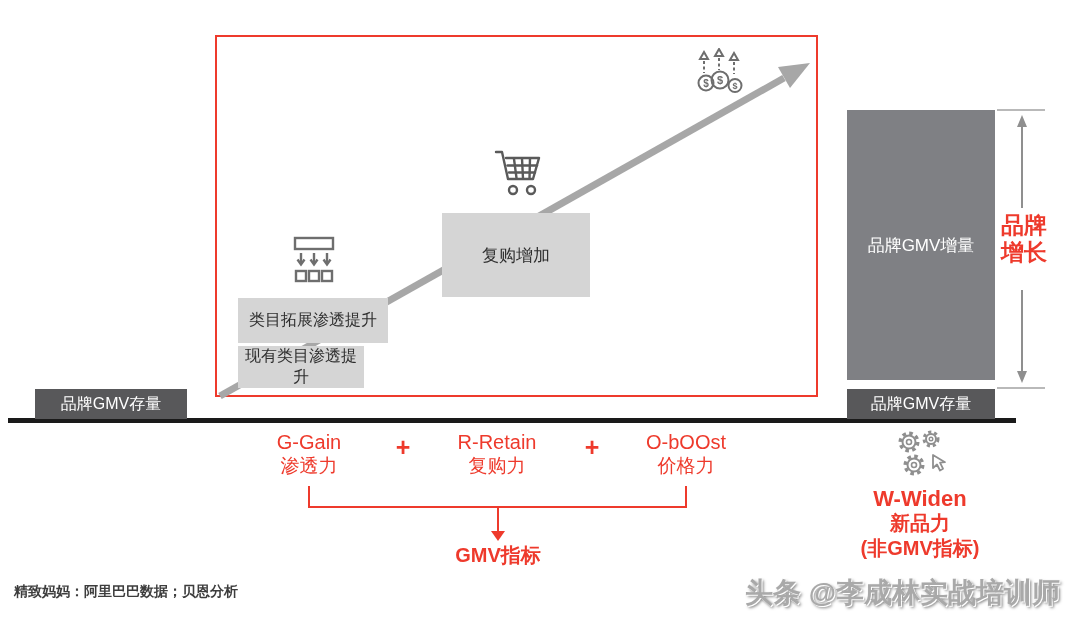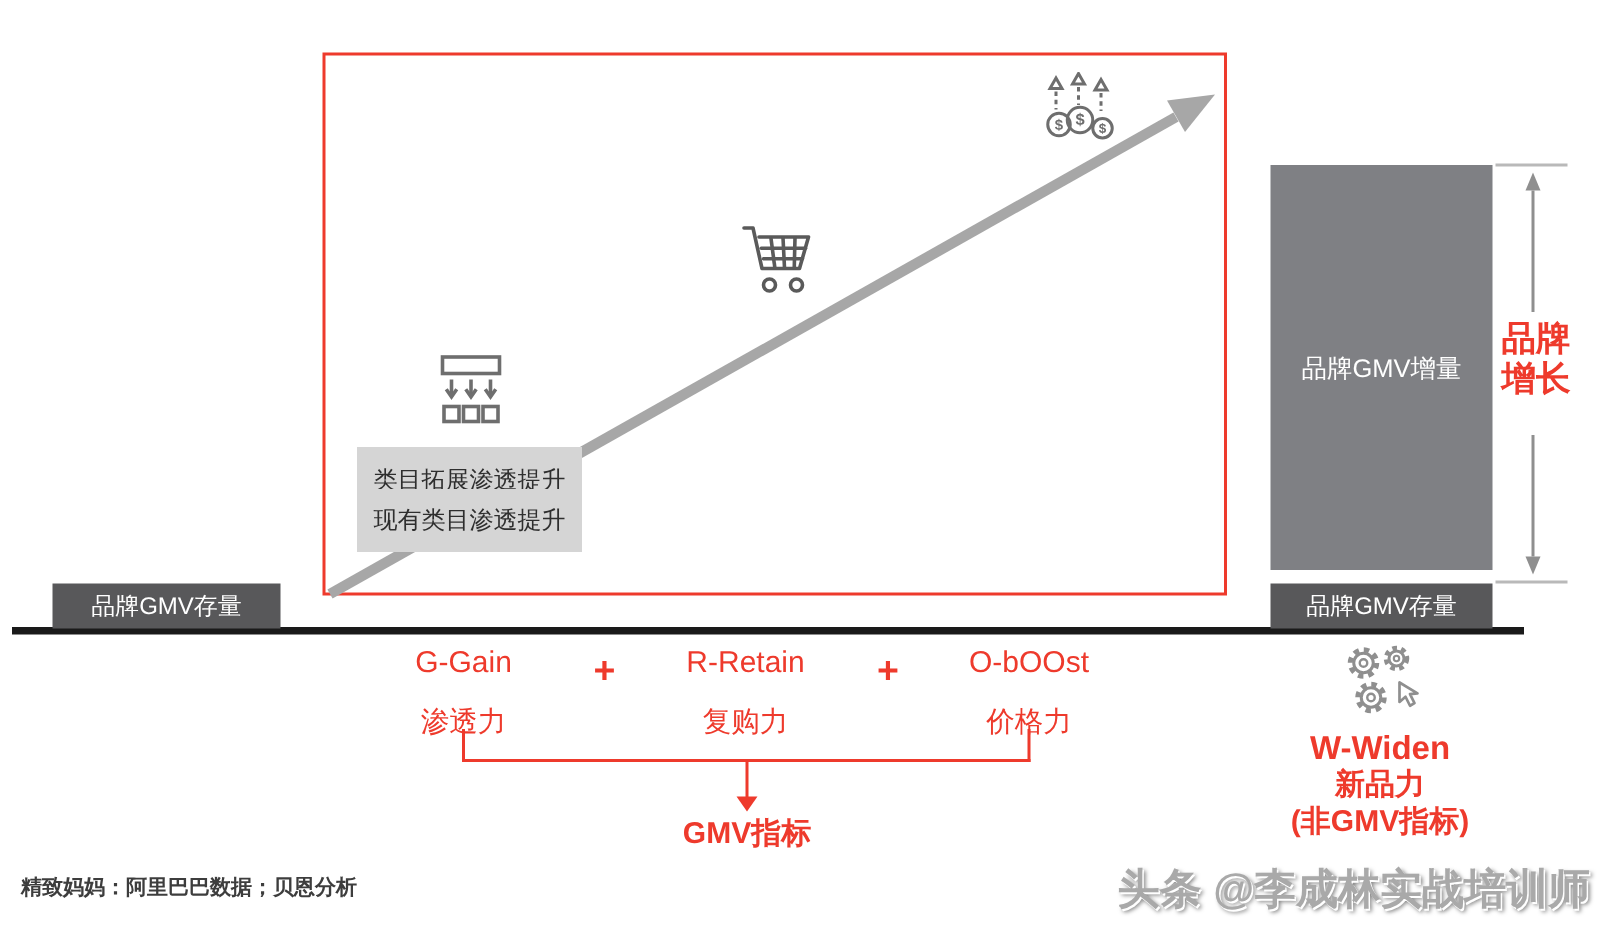--- a/index.html
+++ b/index.html
@@ -23,21 +23,21 @@
   .tab.t0{width:97px;background:var(--accent);color:#fff;font-weight:bold}
   .tab.t1{width:85px}.tab.t2{width:95px}.tab.t3{width:103px;letter-spacing:2px}
 
   
   .main-arrow{position:absolute;left:0;top:0;width:1080px;height:620px;z-index:2;pointer-events:none}
 
   
   .step{position:absolute;background:var(--step_box);display:flex;align-items:center;
     justify-content:center;font-size:16px;font-weight:500;color:var(--text_dark);z-index:3;text-align:center}
   #box-expand{left:238px;top:298px;width:150px;height:45px}
-  #box-existing{left:238px;top:326px;width:150px;height:42px}
+  #box-existing{left:238px;top:346px;width:126px;height:42px}
   #box-repurchase{left:442px;top:213px;width:148px;height:84px;font-size:17px}
   #box-price{left:643px;top:108px;width:149px;height:104px;font-size:17px}
 
   .icon{position:absolute;z-index:3}
   #icon-distribution{left:291px;top:236px}
   #icon-cart{left:492px;top:146px}
   #icon-coins{left:694px;top:48px}
   #icon-gears{left:893px;top:428px}
 
   
@@ -53,21 +53,21 @@
   .tick{position:absolute;width:48px;height:2px;background:#b9b9b9;left:997px;z-index:3}
   #tick-top{top:109px}#tick-bottom{top:387px}
   #dim-svg{position:absolute;left:1010px;top:112px;width:24px;height:274px;z-index:3}
   #growth-label{position:absolute;left:996px;top:212px;width:56px;text-align:center;
     color:var(--accent);font-weight:bold;font-size:23px;line-height:27px;z-index:4;background:#fff}
 
   
   .f-item{position:absolute;transform:translateX(-50%);text-align:center;
     color:var(--accent);font-weight:normal;z-index:3}
   .f-en{font-size:20px;line-height:22px}
-  .f-cn{font-size:19px;line-height:22px;margin-top:18px}
+  .f-cn{font-size:19px;line-height:22px;margin-top:2px}
   #f-g{left:309px;top:431px}#f-r{left:497px;top:431px}#f-o{left:686px;top:431px}
   .plus{position:absolute;transform:translateX(-50%);color:var(--accent);
     font-weight:bold;font-size:25px;z-index:3}
   #plus1{left:403px;top:433px}#plus2{left:592px;top:433px}
   .br{position:absolute;background:var(--accent);z-index:3}
   #br-left{left:308px;top:486px;width:2px;height:22px}
   #br-right{left:685px;top:486px;width:2px;height:22px}
   #br-h{left:308px;top:506px;width:379px;height:2px}
   #br-stem{left:497px;top:506px;width:2px;height:26px}
   #br-head{position:absolute;left:491px;top:531px;width:0;height:0;z-index:3;
@@ -95,20 +95,21 @@
   <div class="frame"></div>
 
 
   <svg class="main-arrow" viewBox="0 0 1080 620" xmlns="http://www.w3.org/2000/svg">
     <line x1="220" y1="396" x2="784" y2="78" stroke="#a7a7a7" stroke-width="7"></line>
     <polygon points="810,63 790,88 778,67" fill="#a7a7a7"></polygon>
   </svg>
 
   <div class="step" id="box-expand">类目拓展渗透提升</div>
   <div class="step" id="box-existing">现有类目渗透提升</div>
+  <div class="step" id="box-repurchase">复购增加</div>
 
   <svg class="icon" id="icon-distribution" width="46" height="50" viewBox="0 0 46 50">
     <g stroke="#6e6e6e" stroke-width="2.4" fill="none">
       <rect x="4" y="2" width="38" height="11"></rect>
       <line x1="10" y1="17" x2="10" y2="27"></line>
         <polyline points="6.5,23.5 10,28.5 13.5,23.5"></polyline>
       <line x1="23" y1="17" x2="23" y2="27"></line>
         <polyline points="19.5,23.5 23,28.5 26.5,23.5"></polyline>
       <line x1="36" y1="17" x2="36" y2="27"></line>
         <polyline points="32.5,23.5 36,28.5 39.5,23.5"></polyline>

